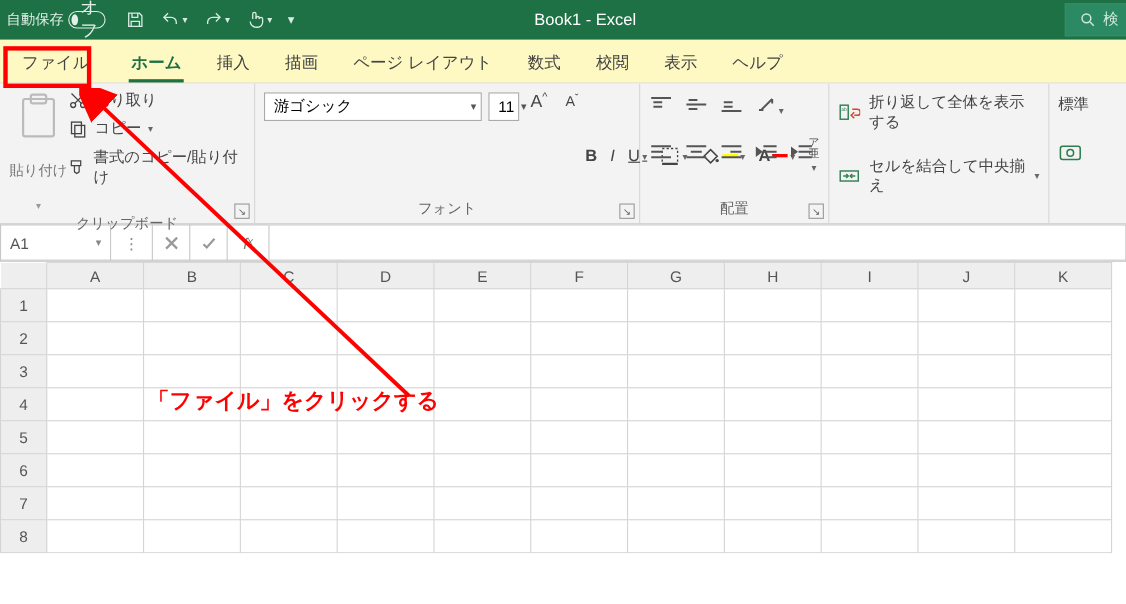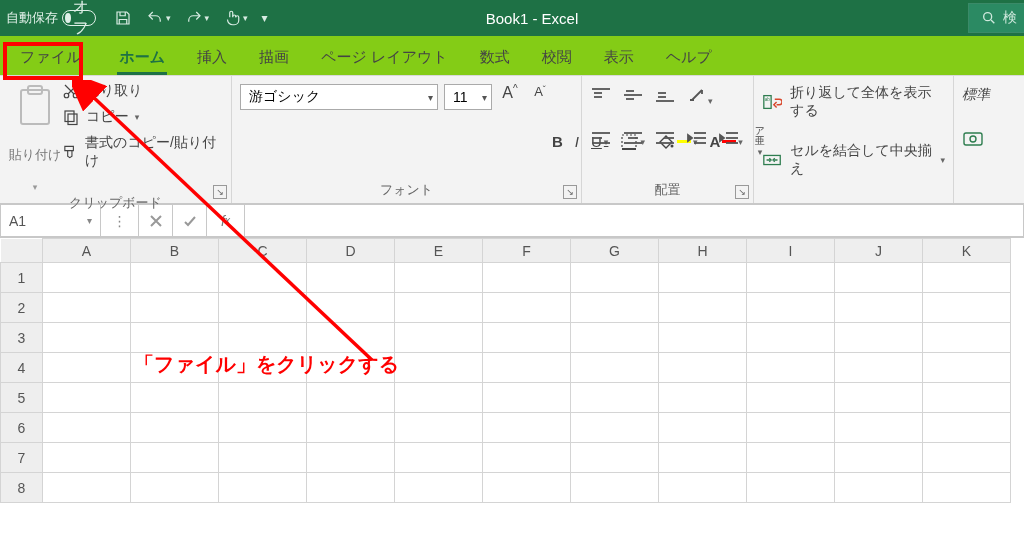--- a/index.html
+++ b/index.html
@@ -67,21 +67,21 @@
     display: flex;
     align-items: center;
     padding-left: 12px;
   }
   .search-box svg { width:16px; height:16px; stroke:#cfe9dd; fill:none; stroke-width:2;}
   .search-box span { color:#cfe9dd; margin-left:6px; font-size:14px; }
 
   
   .tabs {
     height: 40px;
-    background: #84cc16;
+    background: #fef9c3;
     border-bottom: 1px solid #d9d9d9;
     display: flex;
     align-items: flex-end;
     padding-left: 4px;
     font-size: 15px;
     color: #444;
   }
   .tab {
     padding: 9px 16px 8px;
     cursor: pointer;
@@ -177,21 +177,21 @@
     border: 1px solid #aaa;
     background:#fff;
     display:flex; align-items:center;
     padding: 0 4px 0 8px;
     font-size:14px;
     cursor:pointer;
     gap: 6px;
   }
   .combo .arr { color:#555; font-size:10px; }
   .font-name { width: 198px; }
-  .font-size { width: 48px; }
+  .font-size { width: 28px; }
   .sizebtn {
     width: 24px; height:26px; display:flex; align-items:baseline; justify-content:center;
     font-size:16px; color:#444; cursor:pointer;
   }
   .font-bottom { display:flex; gap:12px; align-items:center; margin-top: 22px;}
   .fb {
     display:flex; align-items:center; gap:2px; cursor:pointer;
     color:#444; font-size:15px;
   }
   .fb svg { width:18px; height:18px; }
@@ -204,21 +204,21 @@
   .align-rows .row { display:flex; gap:10px; }
   .align-btn { cursor:pointer; }
   .align-btn svg { width:22px; height:18px; stroke:#555; stroke-width:1.8; fill:none; }
 
   
   .grp-wrap { width: 200px; }
   .wm-col { display:flex; flex-direction:column; gap: 22px; font-size:14px; color:#444; padding-top:2px;}
   .wm-row { display:flex; align-items:center; gap:8px; cursor:pointer; }
   .wm-row svg { width:22px; height:18px; }
 
-  .grp-numfmt { width: 62px; border-right:none;font-style:italic;}
+  .grp-numfmt { width: 62px; border-right:none;}
   .numfmt-top { font-size:14px; color:#444; height:26px; display:flex; align-items:center; }
   .numfmt-bot { margin-top:22px; display:flex; }
   .numfmt-bot .btn { cursor:pointer; }
   .numfmt-bot svg { width:22px; height:18px; }
 
   
   .fbar-row {
     height: 34px;
     display:flex;
     align-items:stretch;

